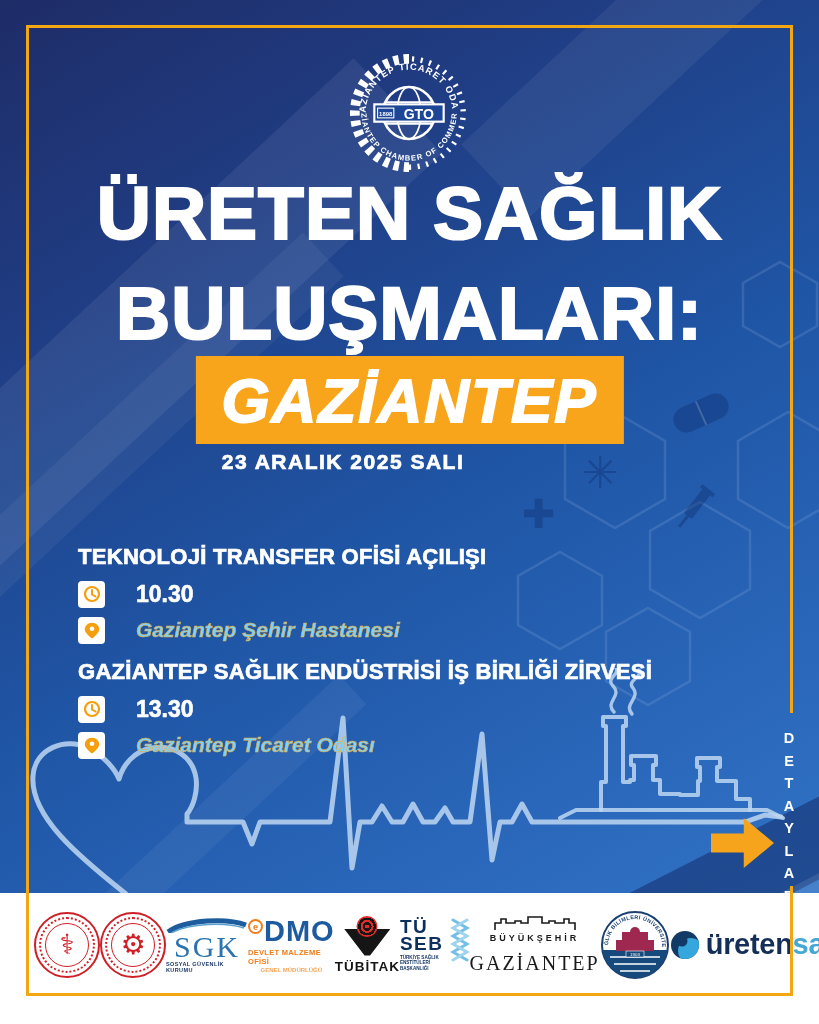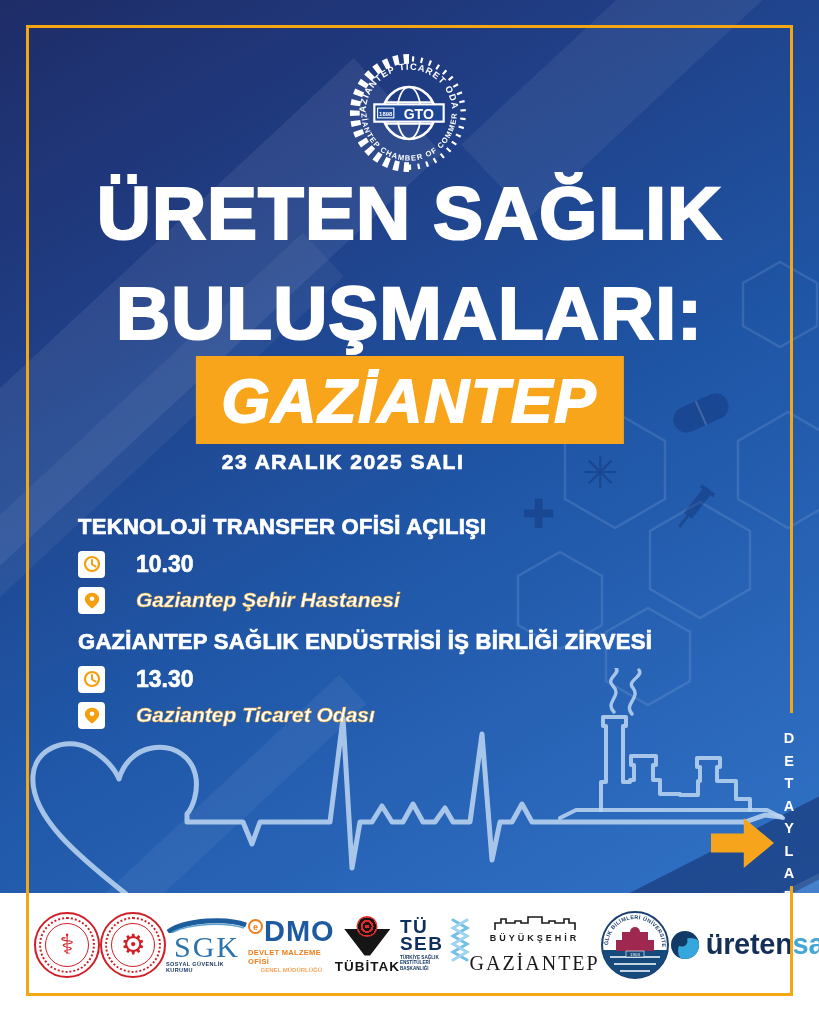--- a/index.html
+++ b/index.html
@@ -31,28 +31,28 @@
   .title{position:absolute;left:0;top:163px;width:819px;text-align:center;z-index:20;color:#fff;}
   .t-line{font-size:75px;font-weight:bold;line-height:100px;letter-spacing:1px;
     -webkit-text-stroke:2.2px #fff;}
   .hl-box{position:absolute;left:50%;top:356px;transform:translateX(-50%);
     background:#f9a51b;padding:0 26px;height:88px;display:flex;align-items:center;z-index:21;}
   .hl-text{font-size:62px;font-weight:bold;font-style:italic;color:#fff;
     letter-spacing:2px;-webkit-text-stroke:1.8px #fff;white-space:nowrap;}
   .date{position:absolute;left:0;top:450px;width:686px;text-align:center;z-index:20;
     color:#fff;font-size:21px;font-weight:bold;letter-spacing:1.5px;-webkit-text-stroke:.7px #fff;}
   
-  .events{position:absolute;left:78px;top:514px;z-index:20;color:#fff;}
+  .events{position:absolute;left:78px;top:544px;z-index:20;color:#fff;}
   .ev{margin-bottom:14px;}
   .ev-title{font-size:22px;font-weight:bold;letter-spacing:.3px;-webkit-text-stroke:.7px #fff;margin-bottom:9px;}
   .ev-row{display:flex;align-items:center;gap:31px;margin-bottom:6px;height:30px;}
   .ico{width:27px;height:27px;background:#fff;border-radius:4px;display:flex;
     align-items:center;justify-content:center;flex:0 0 auto;}
   .ev-time{font-size:23px;font-weight:bold;-webkit-text-stroke:.6px #fff;}
-  .ev-loc{font-size:21px;font-weight:bold;font-style:italic;color:#ffffff;-webkit-text-stroke:.5px #f9a820;}
+  .ev-loc{font-size:21px;font-weight:bold;font-style:italic;color:#7dd3fc;-webkit-text-stroke:.5px #f9a820;}
   
   .detaylar{position:absolute;left:774px;top:730px;width:30px;z-index:40;cursor:pointer;}
   .det-label{writing-mode:vertical-lr;text-orientation:upright;color:#fff;font-weight:bold;
     font-size:14.5px;letter-spacing:6.5px;line-height:30px;}
   .arrow{position:absolute;left:711px;top:818px;width:63px;height:50px;background:#f5a41c;z-index:40;
     clip-path:polygon(0 31%,52% 31%,52% 0,100% 50%,52% 100%,52% 69%,0 69%);}
   
   .footer{position:absolute;left:0;top:893px;width:819px;height:131px;background:#fff;z-index:30;}
   .footer-inner{display:flex;align-items:center;justify-content:space-between;
     height:103px;padding:0 34px;box-sizing:border-box;}

